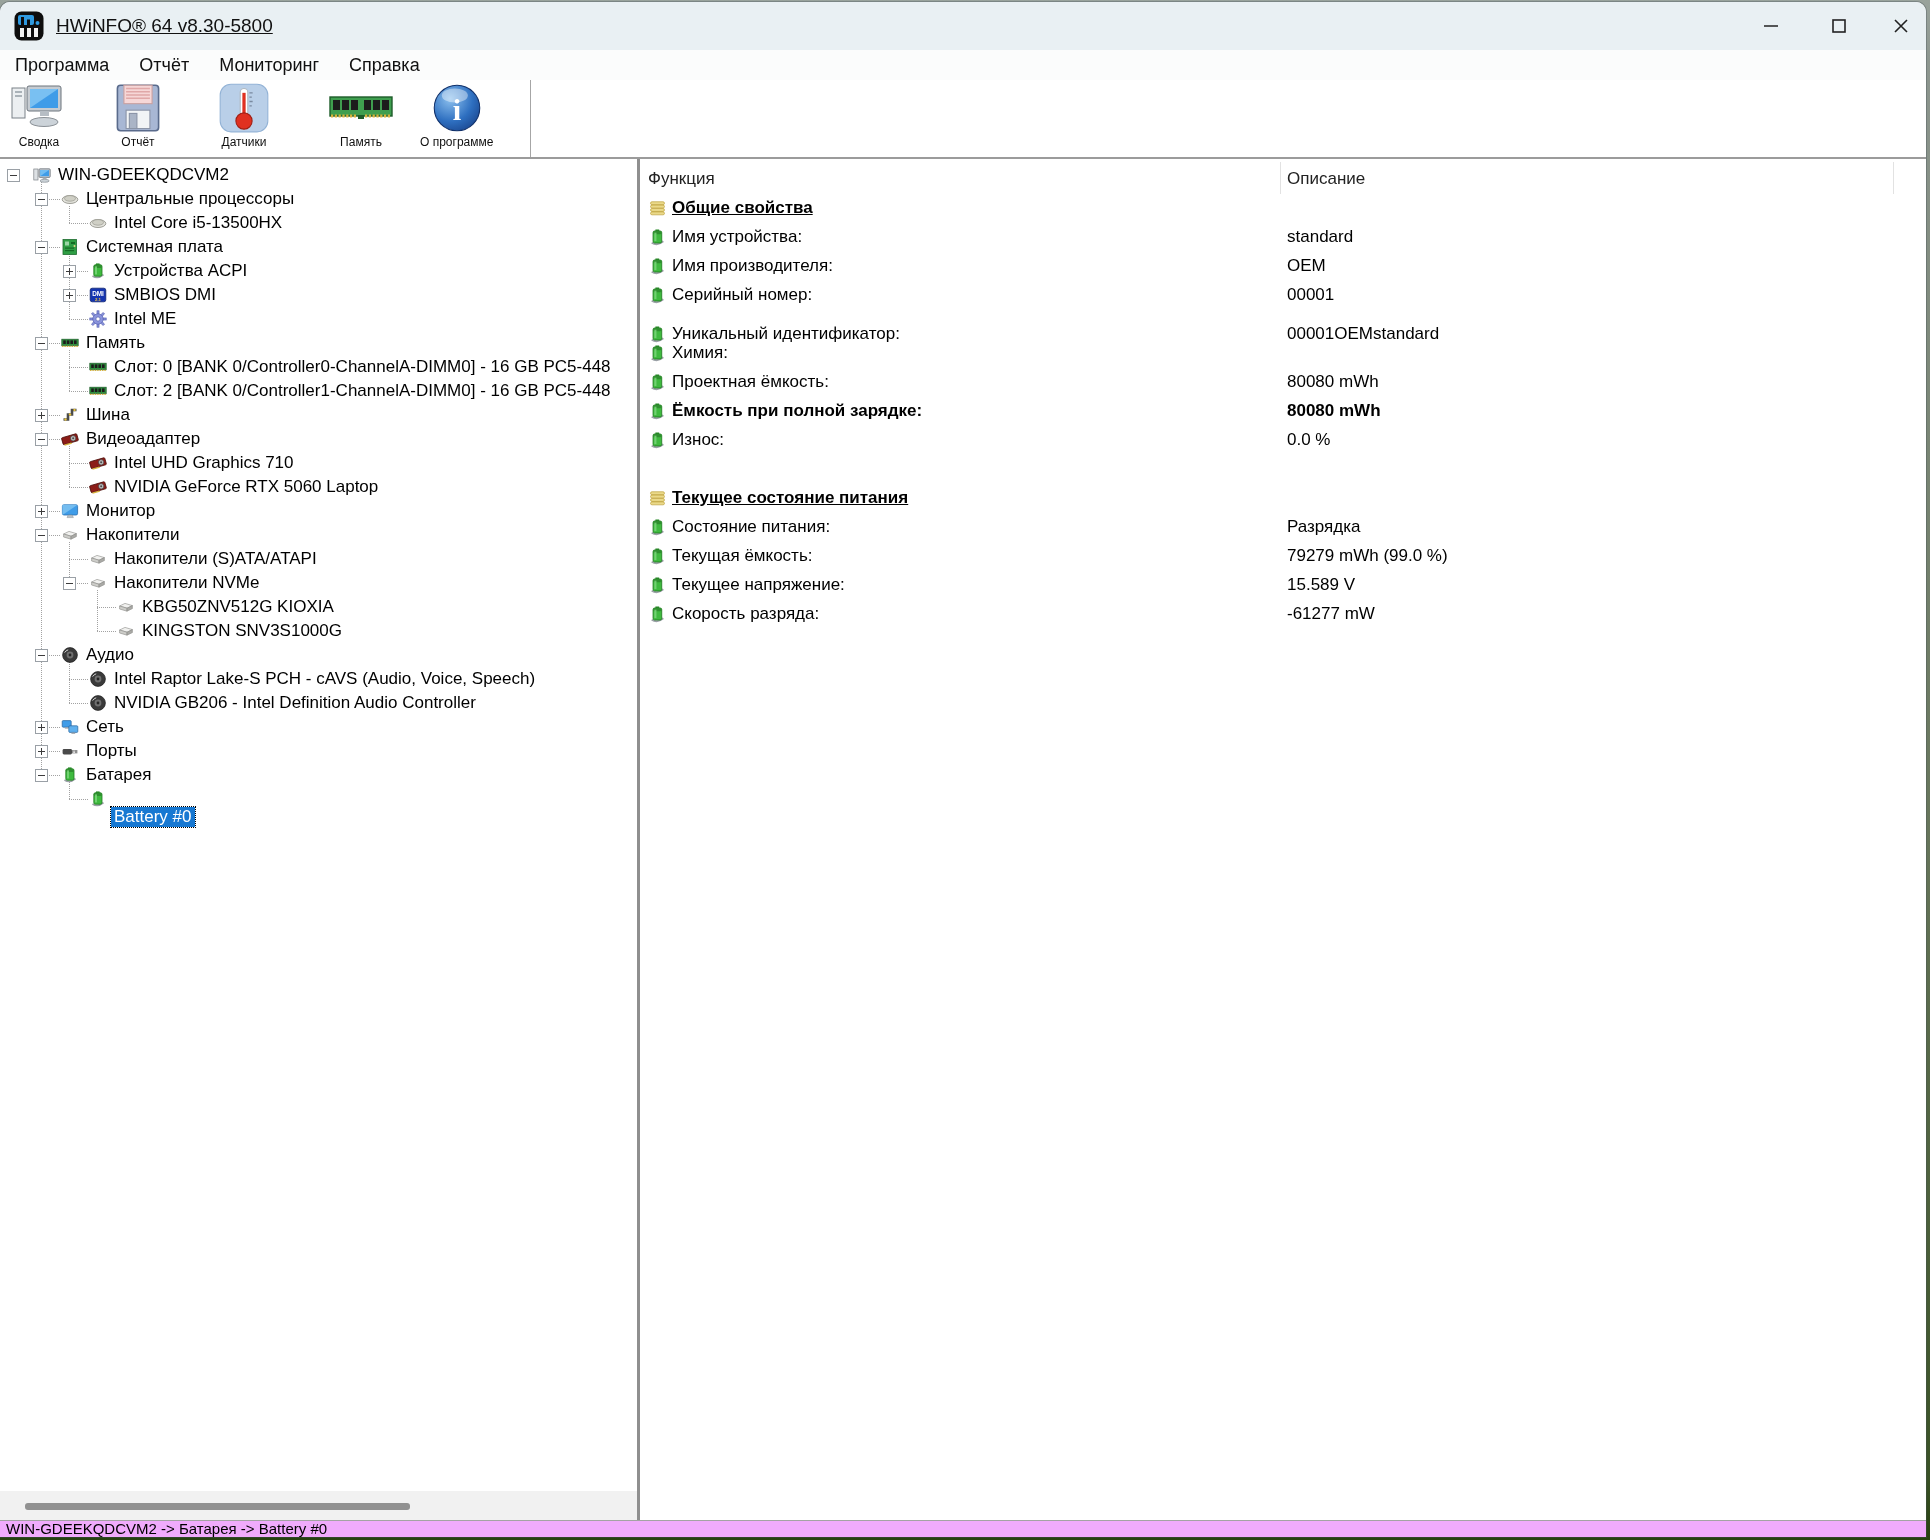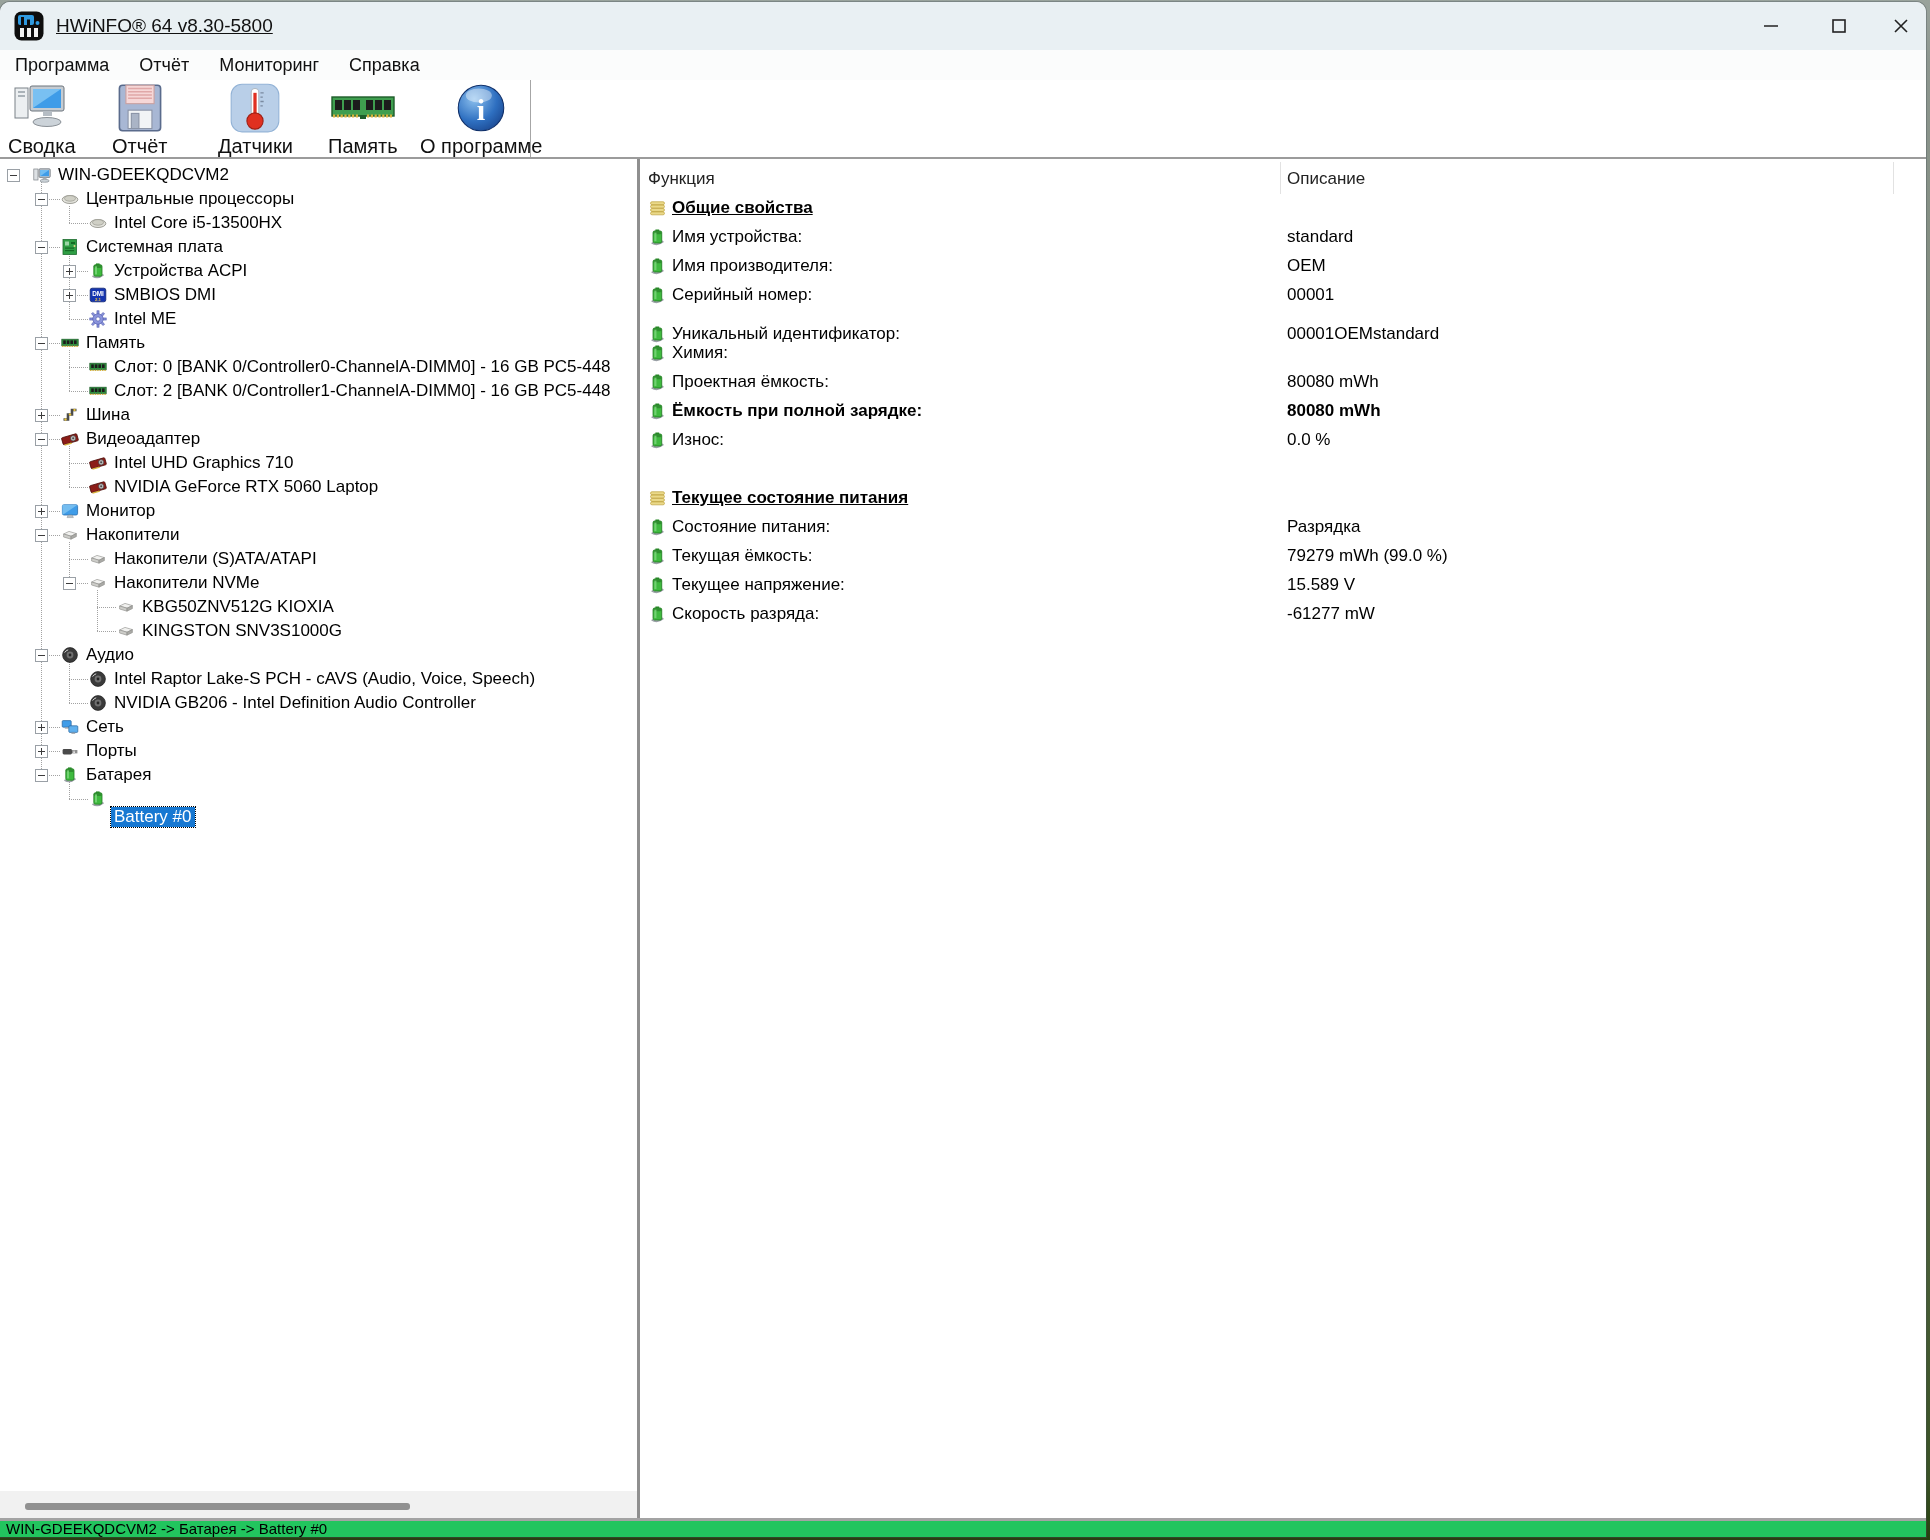--- a/index.html
+++ b/index.html
@@ -19,21 +19,21 @@
   .title{position:absolute;left:56px;top:0;height:48px;line-height:48px;font-size:19px;color:#111;text-decoration:underline;}
   .win-btn{position:absolute;top:0;width:62px;height:48px;display:flex;align-items:center;justify-content:center;}
   .win-btn svg{display:block;}
   
   .menubar{position:absolute;left:0;top:48px;right:0;height:30px;background:#fbfcfc;display:flex;align-items:center;}
   .menu-item{font-size:18px;color:#101010;padding:0 15px;height:30px;line-height:30px;}
   
   .toolbar{position:absolute;left:0;top:78px;right:0;height:77px;background:#ffffff;border-bottom:2px solid #9b9b9b;}
   .tb-btn{position:absolute;top:2px;height:72px;display:flex;flex-direction:column;align-items:center;justify-content:flex-start;}
   .tb-icon{height:52px;display:flex;align-items:center;justify-content:center;}
-  .tb-label{font-size:20px;color:#101010;margin-top:1px;white-space:nowrap;}
+  .tb-label{font-size:12px;color:#101010;margin-top:1px;white-space:nowrap;}
   .tb-sep{position:absolute;top:0;bottom:0;width:1px;background:#a6a6a6;}
   
   .tree-panel{position:absolute;left:0;top:157px;width:637px;height:1332px;background:#ffffff;overflow:hidden;}
   .splitter{position:absolute;left:637px;top:157px;width:3px;height:1365px;background:#8f8f8f;}
   .details-panel{position:absolute;left:640px;top:157px;right:0;height:1365px;background:#ffffff;overflow:hidden;}
   .hscroll-track{position:absolute;left:0;top:1489px;width:637px;height:33px;background:#f1f1f1;}
   .hscroll-thumb{position:absolute;left:25px;top:12px;width:385px;height:7px;background:#919191;border-radius:3px;}
   
   .t-label{position:absolute;font-size:17px;line-height:20px;color:#000;white-space:nowrap;padding:0 3px;}
   .t-label.selected{color:#fff;outline:1px dotted #000;}
@@ -47,21 +47,21 @@
   
   .d-header-label{position:absolute;top:10px;font-size:17px;color:#222;white-space:nowrap;}
   .d-colsep{position:absolute;top:3px;height:32px;width:1px;background:#e2e2e2;}
   .d-row{position:absolute;left:0;right:0;height:29px;}
   .d-icon{position:absolute;left:8px;top:5px;width:19px;height:19px;}
   .d-icon svg{width:19px;height:19px;display:block;}
   .d-label{position:absolute;left:32px;top:4px;font-size:17px;color:#000;white-space:nowrap;}
   .d-section-title{font-weight:bold;text-decoration:underline;}
   .d-value{position:absolute;left:647px;top:4px;font-size:17px;color:#000;white-space:nowrap;}
   
-  .statusbar{position:absolute;left:0;right:0;bottom:0;height:16px;background:#22c55e;border-top:3px solid #a3a3a3;}
+  .statusbar{position:absolute;left:0;right:0;bottom:0;height:16px;background:#f0abfc;border-top:1px solid #a3a3a3;}
   .statusbar span{display:block;padding-left:6px;font-size:15px;line-height:16px;color:#000;white-space:nowrap;}
 </style>
 </head>
 <body>
 
 <div class="window">
 
   <div class="titlebar">
     <div class="app-icon">
       <svg viewBox="0 0 30 30" width="30" height="30">

